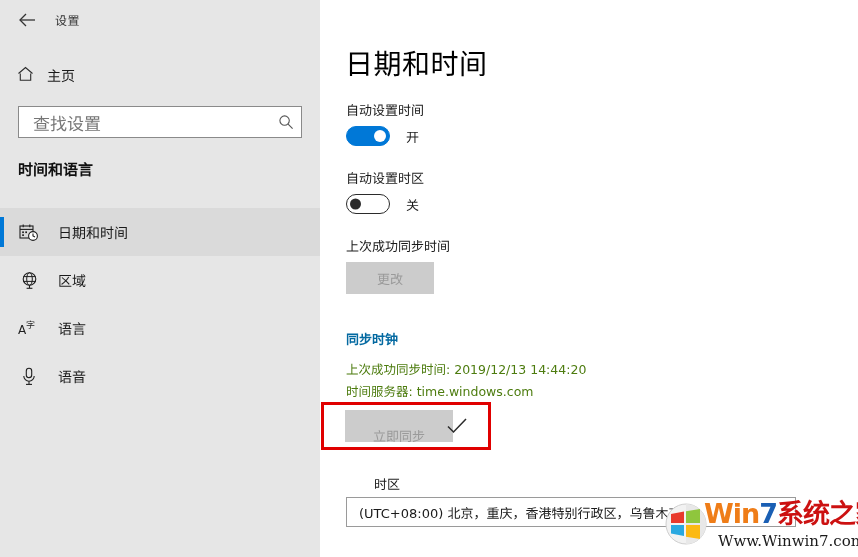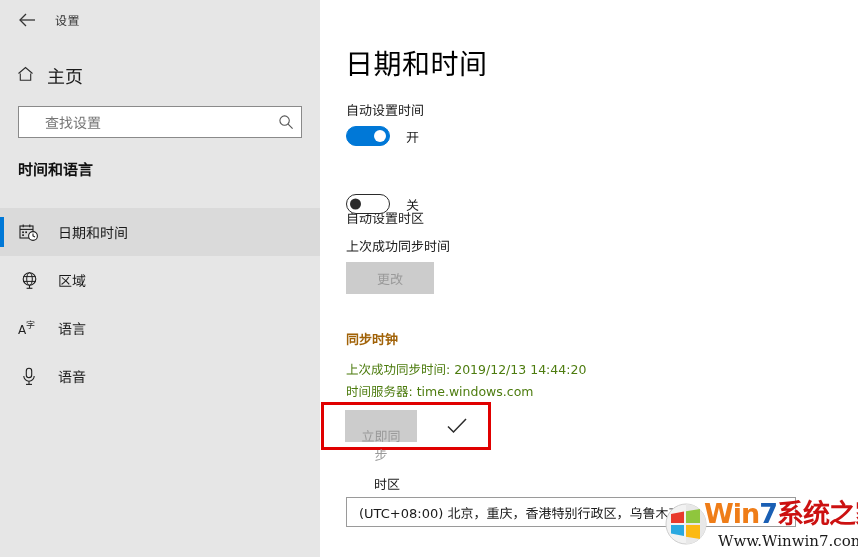--- a/index.html
+++ b/index.html
@@ -70,39 +70,39 @@
   }
   .home-icon {
     font-size: 16px;
     color: #2b2b2b;
     line-height: 1;
     display: inline-block;
     width: 18px;
     text-align: center;
   }
   .home-label {
-    font-size: 18px;
+    font-size: 14px;
     color: #1a1a1a;
   }
   .search-box {
     position: absolute;
     left: 18px;
     top: 106px;
     width: 284px;
     height: 32px;
     background: #ffffff;
     border: 1px solid #8a8a8a;
     box-sizing: border-box;
     display: flex;
     align-items: center;
   }
   .search-input-text {
     flex: 1;
-    padding-left: 26px;
-    font-size: 14px;
+    padding-left: 14px;
+    font-size: 17px;
     color: #767676;
     white-space: nowrap;
     overflow: hidden;
   }
   .search-icon {
     width: 30px;
     height: 30px;
     display: flex;
     align-items: center;
     justify-content: center;
@@ -174,23 +174,23 @@
     color: #000000;
     letter-spacing: 0.5px;
   }
   .field-label {
     position: absolute;
     left: 26px;
     font-size: 13px;
     color: #1a1a1a;
   }
   .lbl-auto-time   { top: 100px; }
-  .lbl-auto-tz     { top: 168px; margin-top: 40px; }
+  .lbl-auto-tz     { top: 168px; }
   .lbl-manual      { top: 236px; }
-  .lbl-sync-head   { top: 329px; font-weight: bold; color: #a16207; }
+  .lbl-sync-head   { top: 329px; font-weight: bold; color: #0369a1; }
   .lbl-tz          { top: 474px; margin-left: 28px; }
 
   .toggle-row {
     position: absolute;
     left: 26px;
     display: flex;
     align-items: center;
   }
   .row-auto-time { top: 126px; }
   .row-auto-tz   { top: 194px; }
@@ -268,21 +268,21 @@
     top: 402px;
     width: 170px;
     height: 48px;
     border: 3px solid #e00000;
     box-sizing: border-box;
   }
   .btn-sync {
     position: absolute;
     left: 25px;
     top: 410px;
-    width: 72px;
+    width: 108px;
     height: 32px;
     background: #cccccc;
     border: none;
     color: #9a9a9a;
     font-size: 13px;
     font-family: inherit;
     padding: 16px;
     cursor: default;
   }
   .sync-check {

